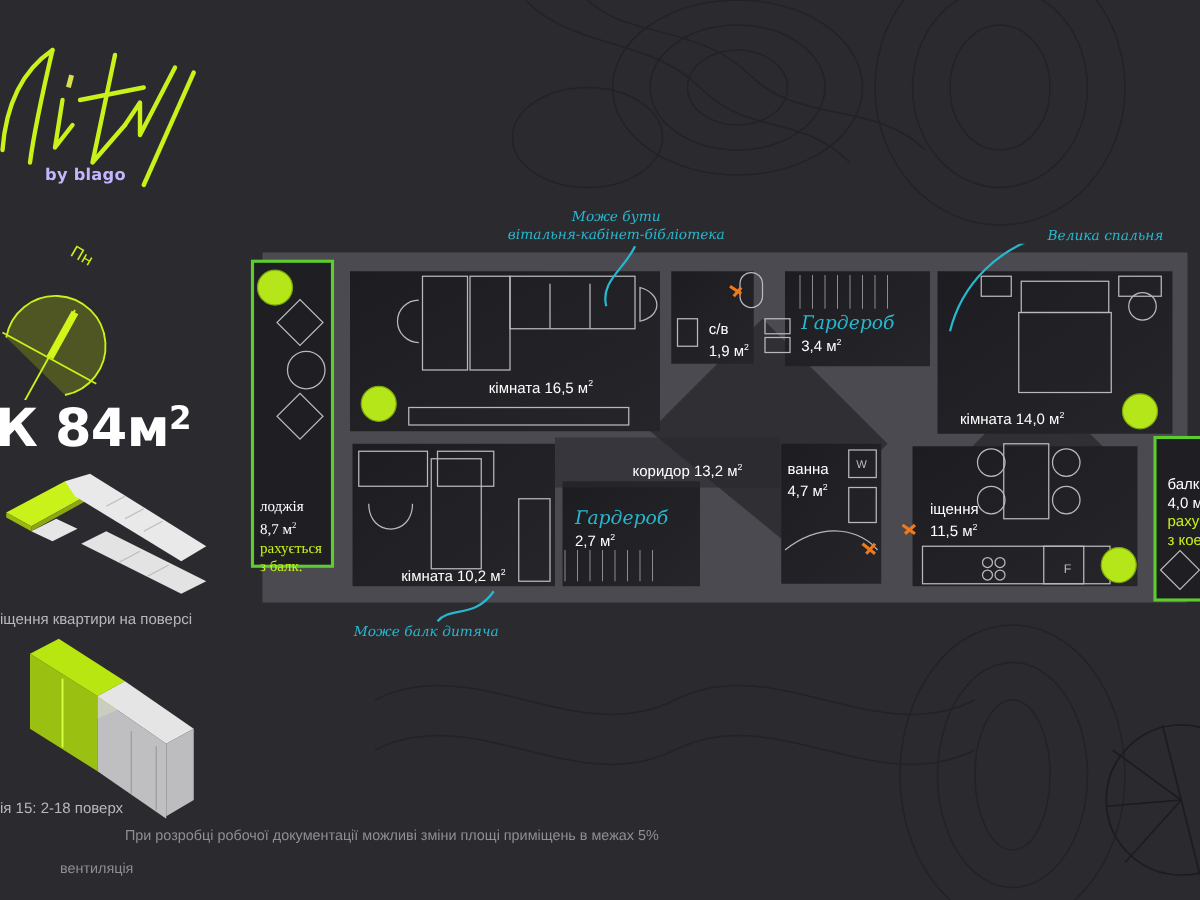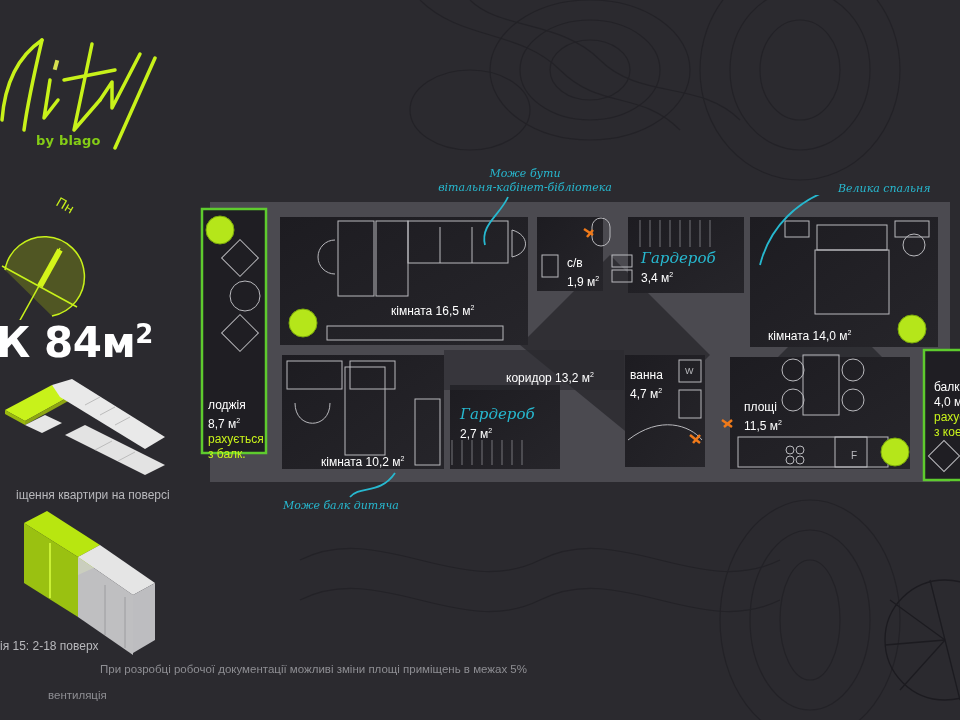--- a/index.html
+++ b/index.html
@@ -1,19 +1,19 @@
 <!DOCTYPE html>
 <html><head>
 <meta charset="utf-8">
 <style>
   html,body{margin:0;padding:0;}
   body{width:960px;height:720px;overflow:hidden;background:#2b2a2f;font-family:"Liberation Sans",sans-serif;position:relative;color:#fff;}
   .abs{position:absolute;}
   .topo{position:absolute;left:0;top:0;width:960px;height:720px;}
-  .logo-by{left:36px;top:133px;font-size:13px;font-weight:bold;color:#84cc16;font-family:"DejaVu Sans",sans-serif;letter-spacing:0.2px;}
+  .logo-by{left:36px;top:133px;font-size:13px;font-weight:bold;color:#c4b5fd;font-family:"DejaVu Sans",sans-serif;letter-spacing:0.2px;}
   .compass-label{left:56px;top:198px;color:#c8f21a;font-size:13px;transform:rotate(30deg);font-family:"DejaVu Sans",sans-serif;}
   .area-title{left:-4px;top:318px;font-size:42px;font-weight:bold;color:#fff;font-family:"DejaVu Sans",sans-serif;letter-spacing:-0.5px;}
   .area-title sup{font-size:26px;vertical-align:14px;}
   .caption{color:#b8b8bc;font-size:12px;font-family:"Liberation Sans",sans-serif;}
   .plan-text{color:#ffffff;font-size:12px;font-family:"Liberation Sans",sans-serif;line-height:15px;}
   .plan-text sup{font-size:7px;}
   .note{color:#27b8cf;font-size:11px;font-family:"DejaVu Serif",serif;font-style:italic;text-align:center;line-height:14px;}
   .wardrobe-title{color:#27b8cf;font-size:15px;font-family:"DejaVu Serif",serif;font-style:italic;}
   .green-text{color:#c8f21a;}
   .footer{color:#8e8e93;font-size:11.5px;}
@@ -80,21 +80,21 @@
   <polygon points="5,35 25,46 25,50 5,39" fill="#9ab80f"></polygon>
   <polygon points="25,50 45,40 62,48 42,58" fill="#e6e6e6"></polygon>
   <polygon points="52,10 72,4 165,62 145,74 60,22" fill="#e9e9e9"></polygon>
   <polygon points="65,60 85,50 165,90 145,100" fill="#e3e3e3"></polygon>
   <line x1="85" y1="30" x2="100" y2="22" stroke="#bcbcbc"></line>
   <line x1="100" y1="40" x2="115" y2="32" stroke="#bcbcbc"></line>
   <line x1="115" y1="50" x2="130" y2="42" stroke="#bcbcbc"></line>
   <line x1="95" y1="75" x2="112" y2="66" stroke="#bcbcbc"></line>
   <line x1="118" y1="86" x2="135" y2="77" stroke="#bcbcbc"></line>
 </svg>
-<div class="abs caption" style="left:0;top:488px;padding-left:16px;">іщення квартири на поверсі</div>
+<div class="abs caption" style="left:0;top:488px;">іщення квартири на поверсі</div>
 
 <svg class="abs" style="left:0;top:505px;" width="170" height="150">
   <polygon points="24,18 47,6 100,40 78,52" fill="#b8e610"></polygon>
   <polygon points="24,18 78,52 78,112 24,78" fill="#a6d20e" opacity="0.9"></polygon>
   <polygon points="78,52 100,40 100,60 78,70" fill="#9bc40c"></polygon>
   <line x1="50" y1="38" x2="50" y2="93" stroke="#d8ff40" stroke-width="1.5"></line>
   <polygon points="78,52 100,40 155,78 133,90" fill="#e5e5e5"></polygon>
   <polygon points="78,52 133,90 133,150 78,112" fill="#cfcfd2" opacity="0.9"></polygon>
   <polygon points="133,90 155,78 155,135 133,148" fill="#bdbdc0"></polygon>
   <line x1="105" y1="80" x2="105" y2="130" stroke="#9c9c9f"></line>
@@ -226,21 +226,21 @@
       <line x1="534" y1="232" x2="542" y2="225"></line>
   </g>
 
   <g fill="none" stroke="#27b8cf" stroke-width="1.8">
     <path d="M295 50 C290 30 310 20 318 2"></path>
     <path d="M570 70 C580 30 610 5 640 -5"></path>
     <path d="M205 278 C190 300 170 290 160 302"></path>
   </g>
 </svg>
 
-<div class="abs plan-text" style="left:208px;top:398px;">
+<div class="abs plan-text" style="left:208px;top:398px;font-family:Liberation Serif, serif;">
   <div>лоджія</div>
   <div><span>8,7 м</span><sup>2</sup></div>
   <div class="green-text">рахується</div>
   <div class="green-text">з балк.</div>
 </div>
 <div class="abs plan-text" style="left:391px;top:300px;"><span>кімната 16,5 м</span><sup>2</sup></div>
 <div class="abs plan-text" style="left:567px;top:256px;">
   <div>с/в</div>
   <div><span>1,9 м</span><sup>2</sup></div>
 </div>
@@ -248,39 +248,39 @@
   <div class="wardrobe-title">Гардероб</div>
   <div class="plan-text"><span>3,4 м</span><sup>2</sup></div>
 </div>
 <div class="abs plan-text" style="left:768px;top:325px;"><span>кімната 14,0 м</span><sup>2</sup></div>
 <div class="abs plan-text" style="left:506px;top:367px;"><span>коридор 13,2 м</span><sup>2</sup></div>
 <div class="abs plan-text" style="left:630px;top:368px;">
   <div>ванна</div>
   <div><span>4,7 м</span><sup>2</sup></div>
 </div>
 <div class="abs plan-text" style="left:744px;top:400px;">
-  <div>площі</div>
+  <div>іщення</div>
   <div><span>11,5 м</span><sup>2</sup></div>
 </div>
 <div class="abs plan-text" style="left:934px;top:380px;width:26px;overflow:hidden;white-space:nowrap;">
   <div>балк</div>
   <div>4,0 м</div>
   <div class="green-text">рахує</div>
   <div class="green-text">з коеф</div>
 </div>
 <div class="abs" style="left:460px;top:405px;">
   <div class="wardrobe-title">Гардероб</div>
   <div class="plan-text"><span>2,7 м</span><sup>2</sup></div>
 </div>
 <div class="abs plan-text" style="left:321px;top:451px;"><span>кімната 10,2 м</span><sup>2</sup></div>
 
 <div class="abs plan-text" style="left:685px;top:364px;font-size:9px;color:#b9b9bd;">W</div>
 <div class="abs plan-text" style="left:851px;top:448px;font-size:10px;color:#b9b9bd;">F</div>
 
-<div class="abs note" style="left:435px;top:167px;width:180px;text-align:center;">
+<div class="abs note" style="left:403px;top:167px;width:180px;text-align:center;">
   <div>Може бути</div>
   <div>вітальня-кабінет-бібліотека</div>
 </div>
 <div class="abs note" style="left:838px;top:182px;text-align:right;">Велика спальня</div>
 <div class="abs note" style="left:283px;top:499px;">Може балк дитяча</div>
 
 <div class="abs footer" style="left:0;top:689px;padding-left:48px;">вентиляція</div>
 <div class="abs footer" style="left:100px;top:663px;">При розробці робочої документації можливі зміни площі приміщень в межах 5%</div>
 
 </body></html>

